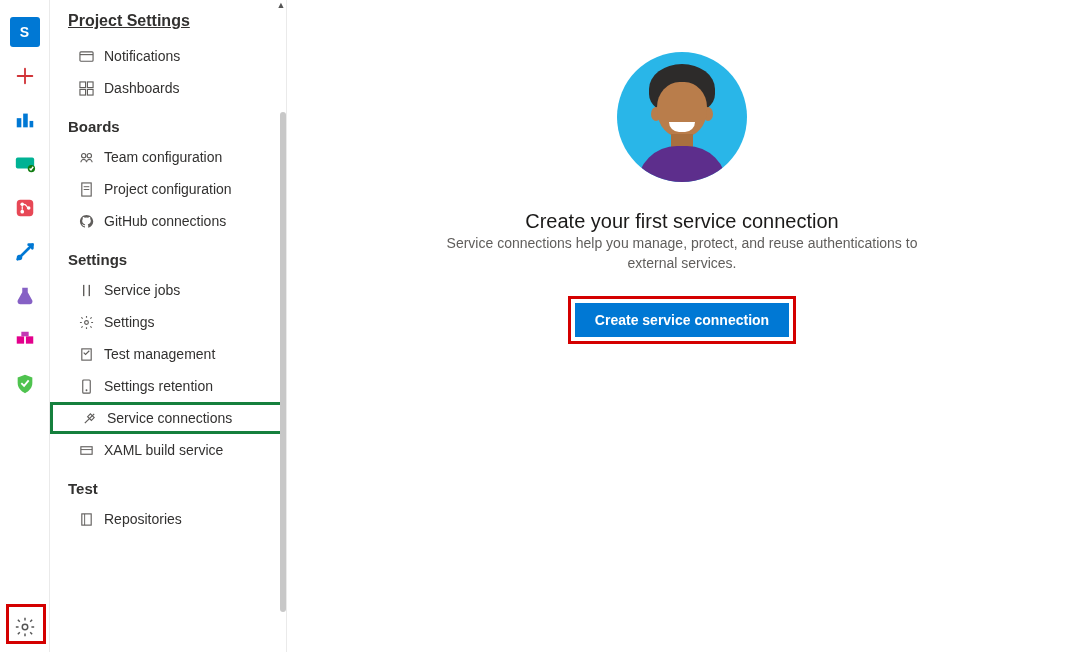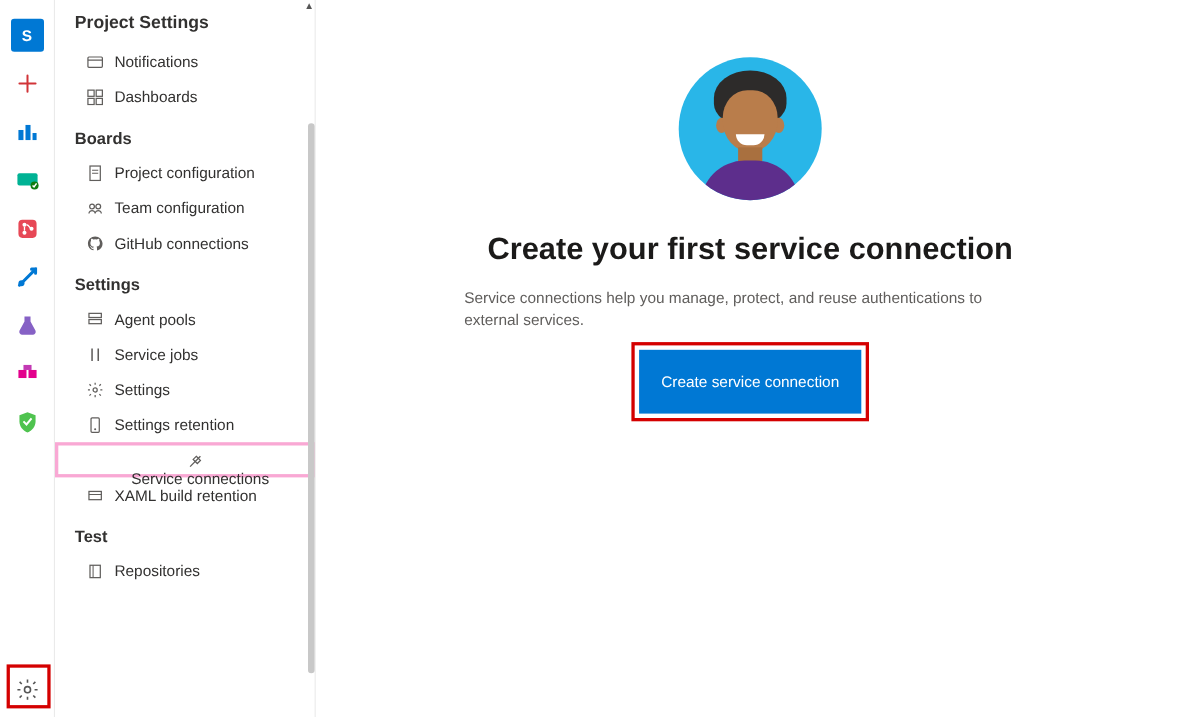--- a/index.html
+++ b/index.html
@@ -57,20 +57,21 @@
       border-right: 1px solid #eaeaea;
       position: relative;
       flex-shrink: 0;
       padding-top: 6px;
     }
     .sidebar-title {
       font-size: 16px;
       font-weight: 600;
       color: #323130;
       padding: 6px 0 10px 18px;
+      text-decoration: underline;
     }
     .section-title {
       font-size: 15px;
       font-weight: 700;
       color: #323130;
       padding: 14px 0 6px 18px;
     }
     .nav-item {
       display: flex;
       align-items: center;
@@ -86,22 +87,21 @@
       height: 16px;
       margin-right: 10px;
       color: #605e5c;
       display: inline-flex;
       align-items: center;
       justify-content: center;
       flex-shrink: 0;
     }
     .nav-icon svg { width: 15px; height: 15px; }
     .red-box-sidebar {
-      border: 3px solid #f9a8d4;
-      flex-direction: column;
+      border: 3px solid #15803d;
     }
     .sidebar-scroll-hint {
       position: absolute;
       right: 0;
       top: 112px;
       width: 6px;
       height: 500px;
       background: #c8c8c8;
       border-radius: 3px;
     }
@@ -154,45 +154,44 @@
     }
     .avatar-neck { position:absolute; top:82px; left:54px; width:22px; height:16px; background:#a9703f;}
     .avatar-body {
       position: absolute;
       top: 94px; left: 20px;
       width: 90px; height: 50px;
       background: #5d2e8c;
       border-radius: 40px 40px 0 0;
     }
     .main-title {
-      font-size: 28px;
-      font-weight: 700;
+      font-size: 20px;
+      font-weight: 400;
       color: #1b1a19;
-      margin-bottom: 18px;
     }
     .main-subtitle {
       font-size: 14px;
       color: #605e5c;
-      text-align: left;
+      text-align: center;
       max-width: 520px;
       line-height: 1.45;
-      margin-bottom: 10px;
+      margin-bottom: 22px;
     }
     .cta-wrap {
       border: 3px solid #d40000;
       padding: 4px;
       display: inline-block;
     }
     .cta-button {
       background: #0078d4;
       color: #fff;
       border: none;
       font-size: 14px;
-      font-weight: 400;
-      padding: 21px 20px;
+      font-weight: 700;
+      padding: 9px 20px;
       cursor: pointer;
     }
   </style>
 </head>
 <body>
 
 <div class="icon-rail">
   <div class="rail-icon blue-s">S</div>
   <div class="rail-icon">
     <svg viewBox="0 0 24 24">
@@ -281,56 +280,47 @@
           <rect x="9" y="9" width="6" height="6" fill="none" stroke="#605e5c" stroke-width="1.2"></rect>
         </svg>
       </span>
     <span>Dashboards</span>
   </div>
 
   <div class="section-title">Boards</div>
   <div class="nav-item">
     <span class="nav-icon">
         <svg viewBox="0 0 16 16">
+          <circle cx="5" cy="6" r="2.3" fill="none" stroke="#605e5c" stroke-width="1.2"></circle>
+          <circle cx="11" cy="6" r="2.3" fill="none" stroke="#605e5c" stroke-width="1.2"></circle>
+          <path d="M2 13c0-2 2-3 3-3s3 1 3 3M8 13c0-2 2-3 3-3s3 1 3 3" stroke="#605e5c" stroke-width="1.2" fill="none"></path>
+        </svg>
+      </span>
+    <span>Team configuration</span>
+  </div>
+  <div class="nav-item">
+    <span class="nav-icon">
+        <svg viewBox="0 0 16 16">
           <rect x="3" y="1" width="10" height="14" fill="none" stroke="#605e5c" stroke-width="1.2"></rect>
           <line x1="5" y1="5" x2="11" y2="5" stroke="#605e5c"></line>
           <line x1="5" y1="8" x2="11" y2="8" stroke="#605e5c"></line>
         </svg>
       </span>
     <span>Project configuration</span>
   </div>
   <div class="nav-item">
     <span class="nav-icon">
         <svg viewBox="0 0 16 16">
-          <circle cx="5" cy="6" r="2.3" fill="none" stroke="#605e5c" stroke-width="1.2"></circle>
-          <circle cx="11" cy="6" r="2.3" fill="none" stroke="#605e5c" stroke-width="1.2"></circle>
-          <path d="M2 13c0-2 2-3 3-3s3 1 3 3M8 13c0-2 2-3 3-3s3 1 3 3" stroke="#605e5c" stroke-width="1.2" fill="none"></path>
-        </svg>
-      </span>
-    <span>Team configuration</span>
-  </div>
-  <div class="nav-item">
-    <span class="nav-icon">
-        <svg viewBox="0 0 16 16">
           <path d="M8 1C4 1 1 4 1 8c0 3 2 5.6 5 6.5.3 0 .4-.2.4-.4V13c-2 .4-2.4-1-2.4-1-.3-.8-.8-1-.8-1-.6-.4 0-.4 0-.4.7 0 1 .7 1 .7.6 1 1.7.8 2 .6 0-.5.3-.8.5-1-1.6-.2-3.3-.8-3.3-3.6 0-.8.3-1.4.7-2-.1-.2-.3-1 .1-2 0 0 .6-.2 2 .7a7 7 0 013.6 0c1.4-.9 2-.7 2-.7.4 1 .2 1.8.1 2 .4.6.7 1.2.7 2 0 2.8-1.7 3.4-3.3 3.6.3.2.5.7.5 1.3v2c0 .2.1.4.4.4 3-.9 5-3.5 5-6.5C15 4 12 1 8 1z" fill="#605e5c"></path>
         </svg>
       </span>
     <span>GitHub connections</span>
   </div>
 
   <div class="section-title">Settings</div>
-  <div class="nav-item">
-    <span class="nav-icon">
-        <svg viewBox="0 0 16 16">
-          <rect x="2" y="2" width="12" height="4" fill="none" stroke="#605e5c" stroke-width="1.2"></rect>
-          <rect x="2" y="8" width="12" height="4" fill="none" stroke="#605e5c" stroke-width="1.2"></rect>
-        </svg>
-      </span>
-    <span>Agent pools</span>
-  </div>
   <div class="nav-item">
     <span class="nav-icon">
         <svg viewBox="0 0 16 16">
           <line x1="5" y1="2" x2="5" y2="14" stroke="#605e5c" stroke-width="1.5"></line>
           <line x1="11" y1="2" x2="11" y2="14" stroke="#605e5c" stroke-width="1.5"></line>
         </svg>
       </span>
     <span>Service jobs</span>
   </div>
   <div class="nav-item">
@@ -338,20 +328,29 @@
         <svg viewBox="0 0 16 16">
           <circle cx="8" cy="8" r="2" fill="none" stroke="#605e5c" stroke-width="1.2"></circle>
           <path d="M8 1v2M8 13v2M2.5 2.5l1.4 1.4M12.1 12.1l1.4 1.4M1 8h2M13 8h2M2.5 13.5l1.4-1.4M12.1 3.9l1.4-1.4" stroke="#605e5c" stroke-width="1.2"></path>
         </svg>
       </span>
     <span>Settings</span>
   </div>
   <div class="nav-item">
     <span class="nav-icon">
         <svg viewBox="0 0 16 16">
+          <rect x="3" y="2" width="10" height="12" fill="none" stroke="#605e5c" stroke-width="1.2"></rect>
+          <path d="M5 6l2 2 4-4" stroke="#605e5c" stroke-width="1.2" fill="none"></path>
+        </svg>
+      </span>
+    <span>Test management</span>
+  </div>
+  <div class="nav-item">
+    <span class="nav-icon">
+        <svg viewBox="0 0 16 16">
           <rect x="4" y="1" width="8" height="14" rx="1" fill="none" stroke="#605e5c" stroke-width="1.2"></rect>
           <circle cx="8" cy="12" r="1" fill="#605e5c"></circle>
         </svg>
       </span>
     <span>Settings retention</span>
   </div>
   <div class="nav-item red-box-sidebar">
     <span class="nav-icon">
         <svg viewBox="0 0 16 16">
           <path d="M3 13L13 3" stroke="#605e5c" stroke-width="1.3"></path>
@@ -360,21 +359,21 @@
       </span>
     <span>Service connections</span>
   </div>
   <div class="nav-item">
     <span class="nav-icon">
         <svg viewBox="0 0 16 16">
           <rect x="2" y="4" width="12" height="8" fill="none" stroke="#605e5c" stroke-width="1.2"></rect>
           <line x1="2" y1="7" x2="14" y2="7" stroke="#605e5c"></line>
         </svg>
       </span>
-    <span>XAML build retention</span>
+    <span>XAML build service</span>
   </div>
 
   <div class="section-title">Test</div>
   <div class="nav-item">
     <span class="nav-icon">
         <svg viewBox="0 0 16 16">
           <rect x="3" y="2" width="10" height="12" fill="none" stroke="#605e5c" stroke-width="1.2"></rect>
           <line x1="6" y1="2" x2="6" y2="14" stroke="#605e5c"></line>
         </svg>
       </span>

